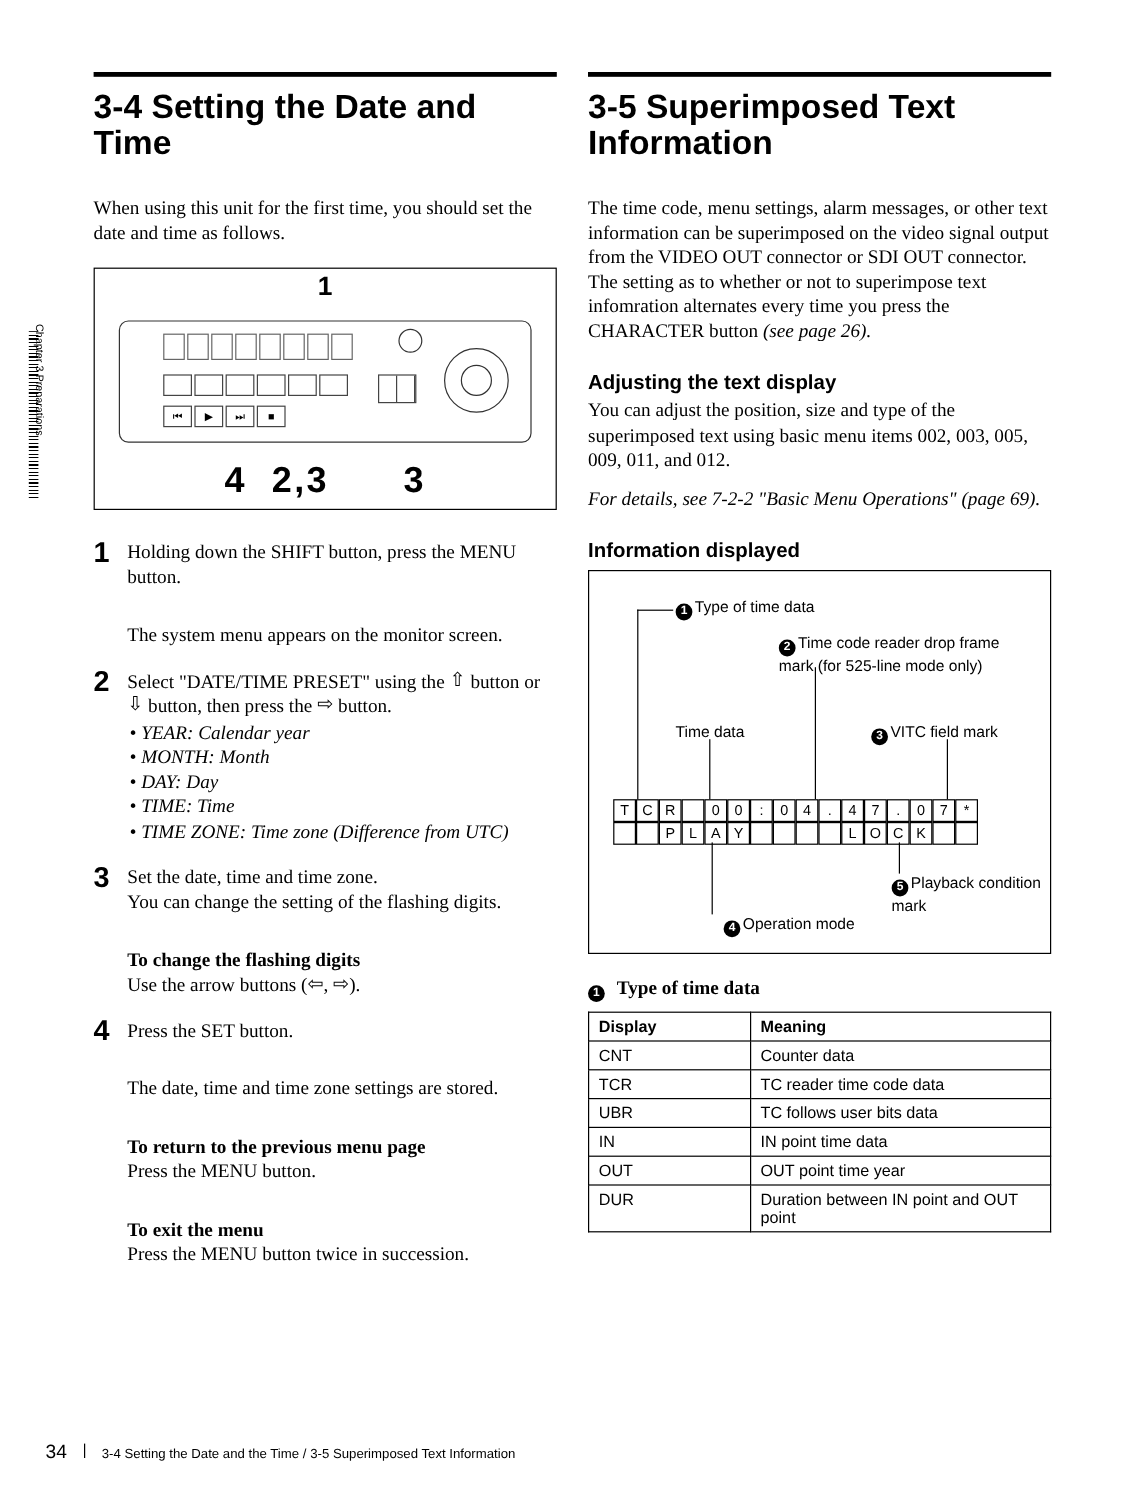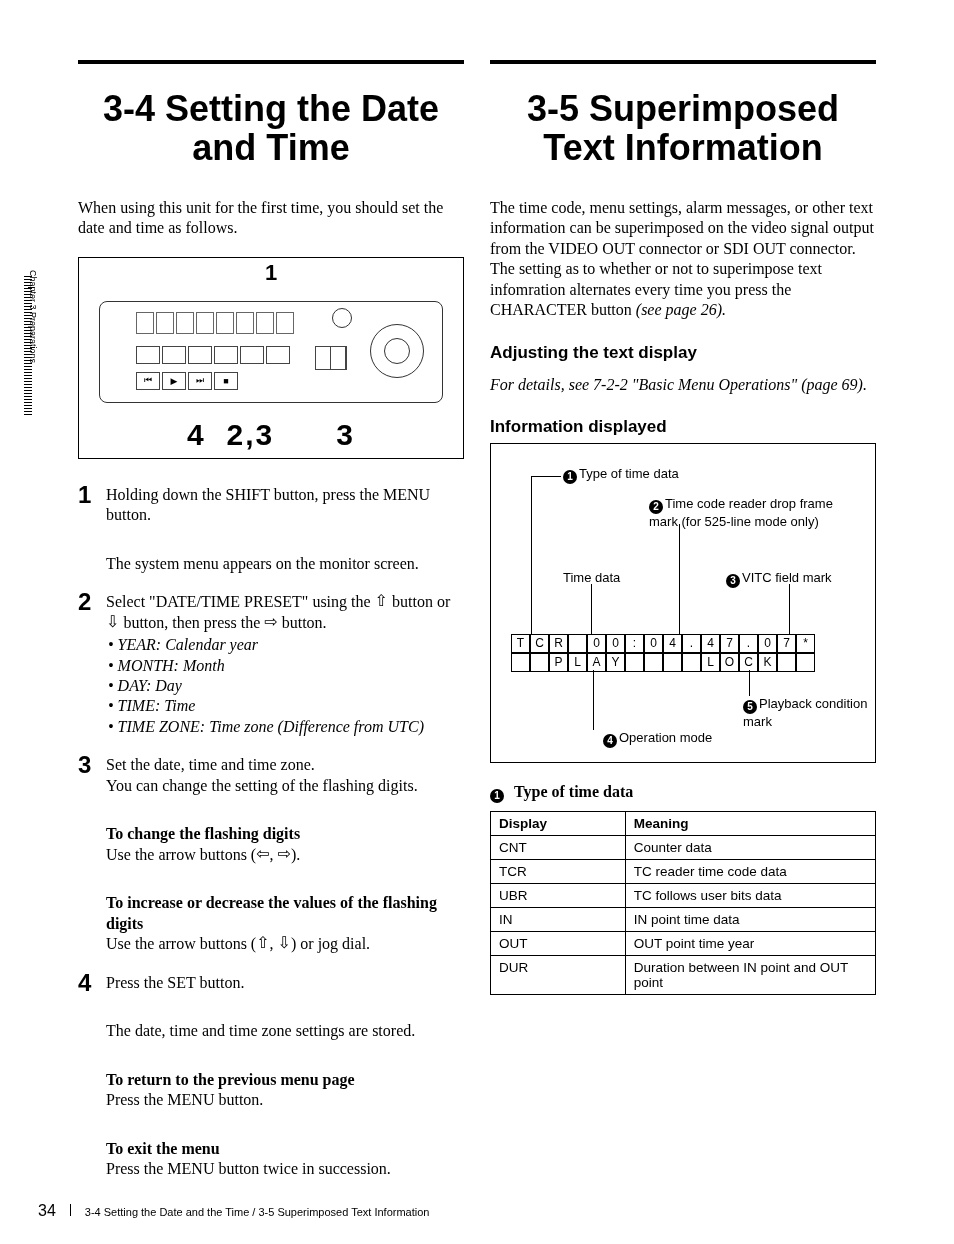--- a/index.html
+++ b/index.html
@@ -31,21 +31,21 @@
   left: 14px;
   top: -6px;
   transform-origin: top left;
   transform: rotate(90deg);
   font-family: Arial, Helvetica, sans-serif;
   font-size: 9px;
   white-space: nowrap;
 }
 .columns { position: absolute; top: 60px; left: 78px; right: 78px; display: flex; gap: 26px; }
 .col { flex: 1; }
-h1 { font-family: Arial, Helvetica, sans-serif; font-size: 36px; font-weight: bold; margin: 0; padding-top: 26px; line-height: 1.08; text-align: center; }
+h1 { font-family: Arial, Helvetica, sans-serif; font-size: 28px; font-weight: bold; margin: 0; padding-top: 10px; line-height: 1.08; }
 h1 .num { display: inline-block; }
 .h1rule { border-top: 4px solid #000; margin-bottom: 0; }
 .intro { margin-top: 30px; line-height: 1.28; }
 .figure-box {
   border: 1px solid #000;
   height: 200px;
   position: relative;
   margin-top: 18px;
   display: flex; flex-direction: column; justify-content: space-between;
 }
@@ -173,21 +173,20 @@
               <li>TIME ZONE: Time zone (Difference from UTC)</li>
             </ul>
           </div>
         </li>
         <li>
           <div class="n">3</div>
           <div class="body">
             <p style="margin-top:2px">Set the date, time and time zone.</p>
             <p style="margin-top:0">You can change the setting of the flashing digits.</p>
             <p><span class="bold">To change the flashing digits</span><br>Use the arrow buttons (<span class="arrow">⇦</span>, <span class="arrow">⇨</span>).</p>
-            <p><span class="bold">To increase or decrease the values of the flashing digits</span><br>Use the arrow buttons (<span class="arrow">⇧</span>, <span class="arrow">⇩</span>) or jog dial.</p>
           </div>
         </li>
         <li>
           <div class="n">4</div>
           <div class="body">
             <p style="margin-top:2px"> Press the SET button.</p>
             <p>The date, time and time zone settings are stored.</p>
             <p><span class="bold">To return to the previous menu page</span><br><span>Press the MENU button.</span></p>
             <p><span class="bold">To exit the menu</span><br><span>Press the MENU button twice in succession.</span></p>
           </div>
@@ -197,20 +196,21 @@
 
     <div class="col">
       <div class="h1rule"></div>
       <h1>
         <span class="num">3-5</span> <span>Superimposed Text Information</span>
       </h1>
 
       <p class="intro"><span>The time code, menu settings, alarm messages, or other text information can be superimposed on the video signal output from the VIDEO OUT connector or SDI OUT connector. The setting as to whether or not to superimpose text infomration alternates every time you press the CHARACTER button </span><span class="italic">(see page 26).</span></p>
 
       <h2>Adjusting the text display</h2>
+      <p style="margin:2px 0 0 0; line-height:1.28">You can adjust the position, size and type of the superimposed text using basic menu items 002, 003, 005, 009, 011, and 012.</p>
       <p class="italic" style="margin-top:12px; line-height:1.28">For details, see 7-2-2 "Basic Menu Operations" (page 69).</p>
 
       <h2>Information displayed</h2>
 
       <div class="info-fig">
         <div class="callout" style="left:72px; top:22px;"><span class="circlenum">1</span><span>Type of time data</span></div>
         <div class="lead-v" style="left:40px; top:32px; height:158px;"></div>
         <div class="lead-h" style="left:40px; top:32px; width:30px;"></div>
 
         <div class="callout" style="left:158px; top:52px; width:210px; line-height:1.2;"><span class="circlenum">2</span><span>Time code reader drop frame mark (for 525-line mode only)</span></div>

